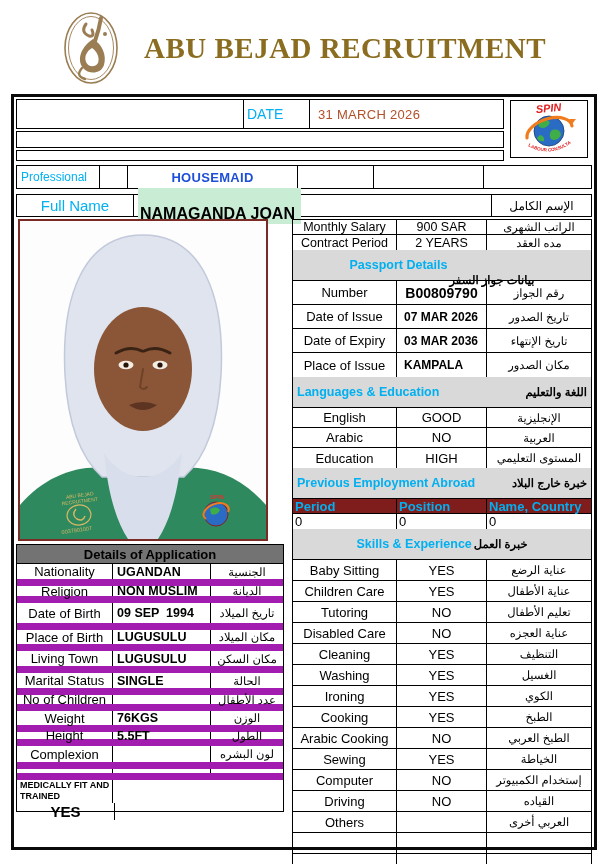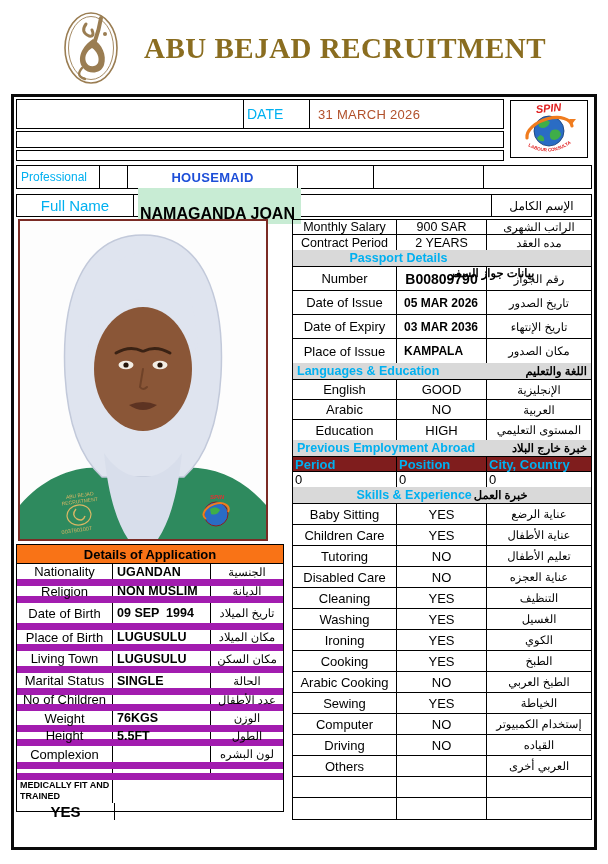--- a/index.html
+++ b/index.html
@@ -56,34 +56,34 @@
 
   
   .columns { display:flex; gap:8px; margin:2px 2px 0 2px; }
   .colL { width:268px; }
   .colR { flex:1; }
 
   .photo { width:250px; height:322px; margin-left:2px; border:2px solid #7b2b25; background:#fff; overflow:hidden; }
   .photo svg { display:block; }
 
   .dtable { margin-top:3px; border:1px solid #000; }
-  .dheader { height:19px; background:#f97316; border-bottom:1px solid #000;
+  .dheader { height:19px; background:#737373; border-bottom:1px solid #000;
              display:flex; align-items:center; justify-content:center;
              font-weight:bold; font-size:13px; }
   .lrow { display:flex; border-bottom:7px solid #a21caf; }
   .lrow:last-child { border-bottom:none; }
   .lc { display:flex; align-items:center; }
   .lc1 { width:96px; border-right:1px solid #000; justify-content:center; font-size:13px; text-align:center; }
   .lc2 { width:98px; border-right:1px solid #000; font-weight:bold; font-size:12.5px; padding-left:4px; white-space:pre-wrap; }
   .lc3 { flex:1; justify-content:center; font-size:11.5px; }
   .lrow.med .lc1 { font-size:9px; font-weight:bold; justify-content:flex-start; padding-left:3px; text-align:left; line-height:1.25; }
   .lrow.med .lc2 { justify-content:center; padding-left:0; font-size:15px; }
 
   .rtable { border:1px solid #000; }
-  .shdr { background:#d9d9d9; border-bottom:1px solid #000; height:17px;
+  .shdr { background:#d9d9d9; border-bottom:1px solid #000; height:31px;
           display:flex; align-items:center; font-size:12.5px; font-weight:bold; padding:0 4px; }
   .shdr .en { color:#00b0f0; }
   .shdr .ar { color:#000; font-size:11.5px; }
   .shdr.center { justify-content:center; gap:2px; }
   .shdr.split { justify-content:space-between; }
 
   .frow { display:flex; border-bottom:1px solid #000; }
   .frow:last-child { border-bottom:none; }
   .rc { display:flex; align-items:center; }
   .rc1 { width:104px; border-right:1px solid #000; justify-content:center; font-size:13px; text-align:center; }
@@ -301,21 +301,21 @@
               <div class="en" style="border: none;">Passport Details</div>
               <div class="ar" style="border: none; margin-top: 29px;">بيانات جواز السفر</div>
             </div>
             <div class="frow">
               <div class="rc rc1">Number</div>
               <div class="rc rc2">B00809790</div>
               <div class="rc rc3">رقم الجواز</div>
             </div>
             <div class="frow">
               <div class="rc rc1">Date of Issue</div>
-              <div class="rc rc2">05 MAR 2026</div>
+              <div class="rc rc2">07 MAR 2026</div>
               <div class="rc rc3">تاريخ الصدور</div>
             </div>
             <div class="frow">
               <div class="rc rc1">Date of Expiry</div>
               <div class="rc rc2">03 MAR 2036</div>
               <div class="rc rc3">تاريخ الإنتهاء</div>
             </div>
             <div class="frow">
               <div class="rc rc1">Place of Issue</div>
               <div class="rc rc2">KAMPALA</div>
@@ -344,21 +344,21 @@
             </div>
           </div>
           <div class="sec sec-prev-employment">
             <div class="shdr split">
               <div class="en" style="border: none;">Previous Employment Abroad</div>
               <div class="ar" style="border: none;">خبرة خارج البلاد</div>
             </div>
             <div class="frow colhdr" style="background: #7f1d1d;">
               <div class="rc rc1">Period</div>
               <div class="rc rc2">Position</div>
-              <div class="rc rc3">City,  Country</div>
+              <div class="rc rc3">Name,  Country</div>
             </div>
             <div class="frow">
               <div class="rc rc1">0</div>
               <div class="rc rc2">0</div>
               <div class="rc rc3">0</div>
             </div>
           </div>
           <div class="sec sec-skills">
             <div class="shdr center">
               <div class="en" style="border: none;">Skills &amp; Experience</div>

